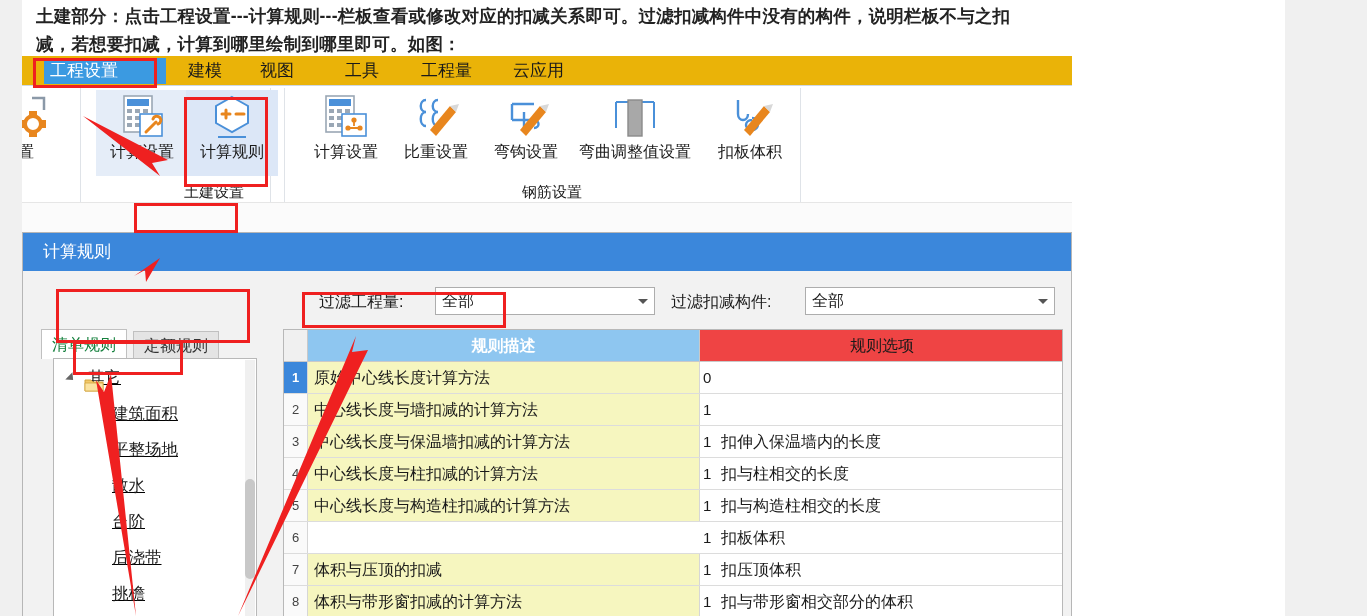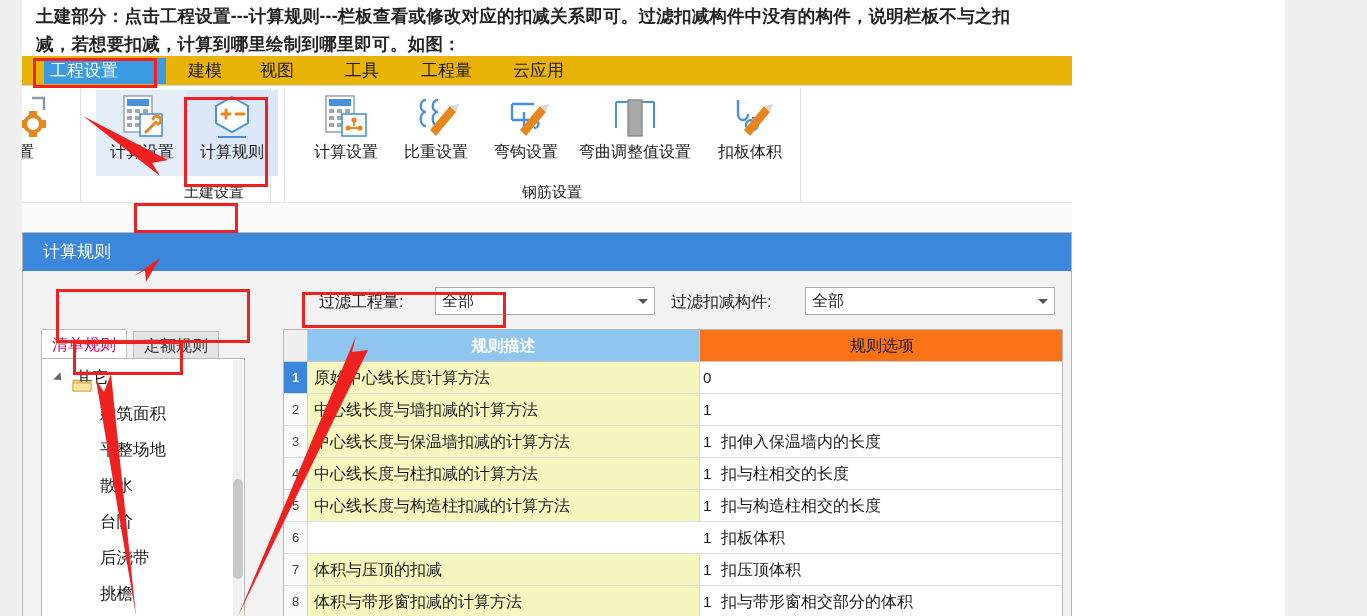--- a/index.html
+++ b/index.html
@@ -204,32 +204,33 @@
     font-size: 16px;
     padding: 0 10px;
     border: 1px solid #c0c0c0;
     border-bottom: none;
     background: #e4e4e4;
     color: #333;
     white-space: nowrap;
   }
   .stab.active {
     background: #ffffff;
-    color: #be185d;
+    color: #15803d;
     top: 0;
     height: 30px;
     line-height: 30px;
   }
   .tree {
     position: absolute;
-    left: 0; top: 29px;
+    left: 12px; top: 29px;
     width: 204px; height: 259px;
     background: #ffffff;
     border: 1px solid #b8b8b8;
     overflow: hidden;
+    text-decoration: underline;
   }
   .tree-item {
     position: relative;
     height: 36px;
     line-height: 36px;
     font-size: 16.5px;
     color: #1a1a1a;
     padding-left: 58px;
     white-space: nowrap;
   }
@@ -267,21 +268,21 @@
     position: absolute;
     left: 260px; top: 58px;
     width: 780px; height: 288px;
     background: #ffffff;
     border: 1px solid #b8b8b8;
     overflow: hidden;
   }
   .grid-head {
     position: absolute;
     left: 0; top: 0; width: 780px; height: 32px;
-    background: #f97316;
+    background: #ef4444;
     border-bottom: 1px solid #c9c9c9;
   }
   .gh-num {
     position: absolute; left: 0; top: 0;
     width: 24px; height: 31px;
     background: #f0f0f0;
     border-right: 1px solid #c9c9c9;
   }
   .gh-desc {
     position: absolute; left: 24px; top: 0;

